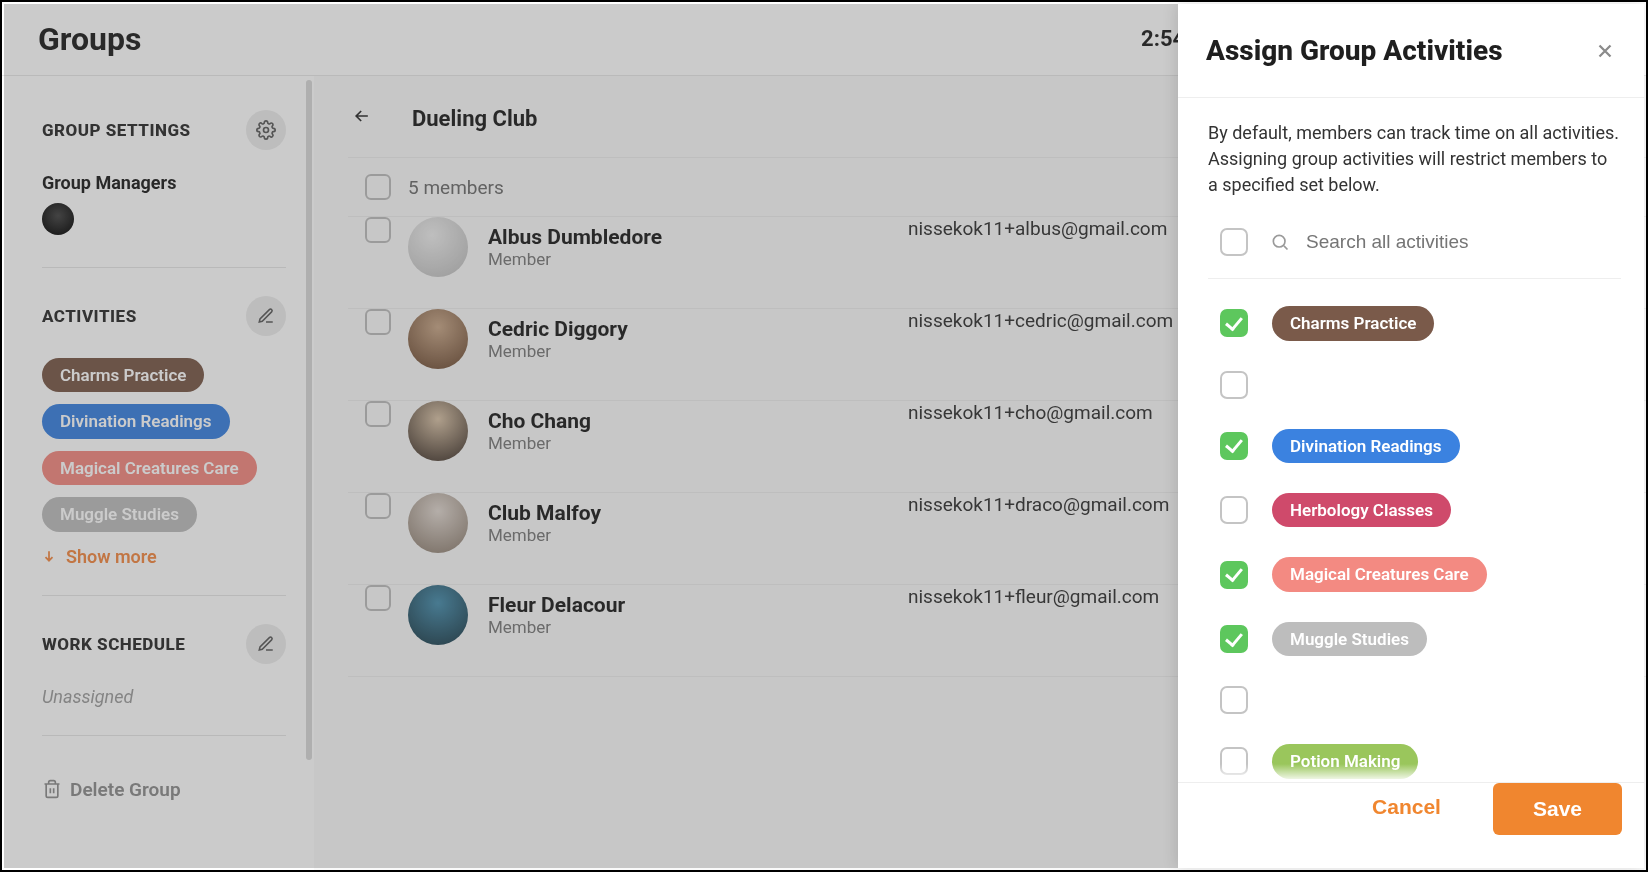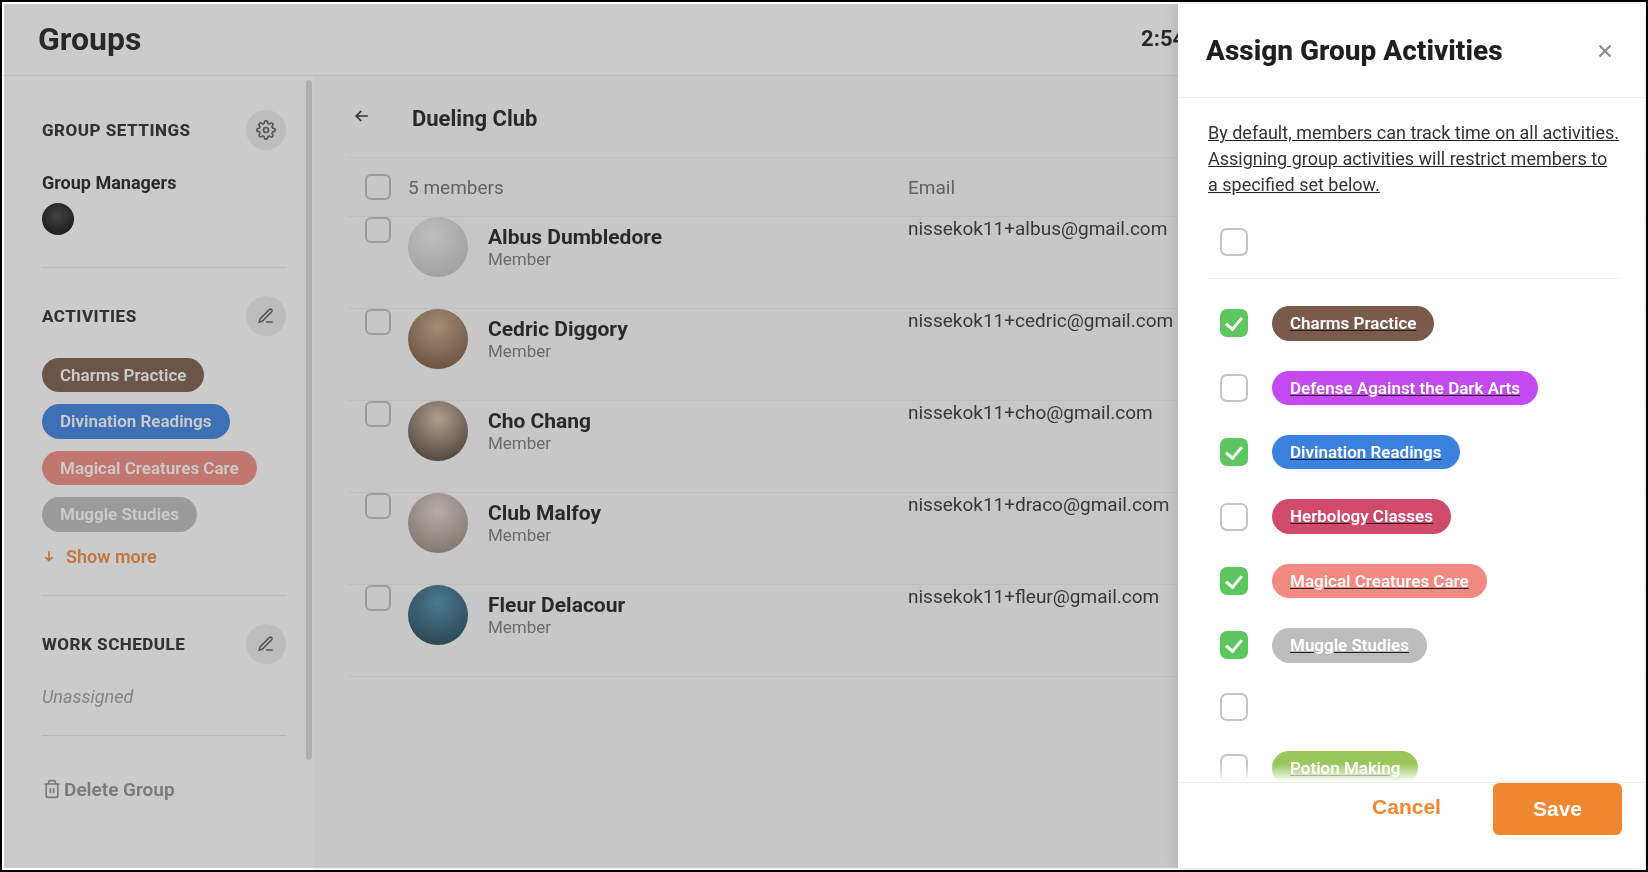--- a/index.html
+++ b/index.html
@@ -30,21 +30,21 @@
   .side-row { display:flex; align-items:center; justify-content:space-between; margin-bottom: 22px; }
   .side-head { font-size:17px; font-weight:800; letter-spacing:.5px; color:#2d2d2d; }
   .icon-btn { width:40px; height:40px; border-radius:20px; background:#ececec; display:flex; align-items:center; justify-content:center; cursor:pointer; }
   .mgr-label { font-size:18px; font-weight:700; margin-bottom:10px; }
   .avatar { width:32px; height:32px; border-radius:16px; background:#222; display:inline-block; }
   .avatar-lg { width:60px; height:60px; border-radius:30px; display:inline-block; }
   .divider { border-top:1px solid #e6e6e6; margin: 28px 0; }
   .act-list { display:flex; flex-direction:column; gap:12px; align-items:flex-start; margin-top: 16px; }
   .show-more { display:flex; align-items:center; gap:10px; color:#f38a45; font-weight:600; font-size:18px; margin-top:14px; cursor:pointer; }
   .ws-un { color:#9d9d9d; font-style:italic; font-size:18px; margin-top:10px; }
-  .delete-row { display:flex; align-items:center; gap:2px; color:#8e8e8e; font-size:19px; font-weight:600; margin-top:42px; cursor:pointer; }
+  .delete-row { display:flex; align-items:center; gap:8px; color:#8e8e8e; font-size:19px; font-weight:600; margin-top:42px; cursor:pointer; }
 
   
   .main { flex:1; background:#fafafa; padding: 30px 0 0 34px; }
   .crumb { display:flex; align-items:flex-start; gap:36px; padding-bottom: 26px; }
   .crumb-title { font-size:22px; font-weight:700; }
   .table-head { display:flex; align-items:center; height:60px; border-top:1px solid #eee; border-bottom:1px solid #eee; color:#6e6e6e; font-size:19px; }
   .th-check { width:60px; display:flex; justify-content:center; }
   .th-name  { width:500px; }
   .th-email { width:500px; }
   .row { display:flex; align-items:flex-start; height:92px; border-bottom:1px solid #eee; }
@@ -55,21 +55,21 @@
   .mem-role { font-size:17px; color:#7a7a7a; }
   .chk { width:26px; height:26px; border:2px solid #bdbdbd; border-radius:6px; }
 
   
   .scrim { position:absolute; inset:2px; background:rgba(70,70,70,.28); }
 
   
   .drawer { position:absolute; top:2px; right:2px; bottom:2px; width:466px; background:#fff; display:flex; flex-direction:column; box-shadow:-2px 0 14px rgba(0,0,0,.12);}
   .drawer-head { height:94px; display:flex; align-items:center; justify-content:space-between; padding:0 28px; border-bottom:1px solid #eee;}
   .drawer-title { font-size:28px; font-weight:800; }
-  .drawer-body { padding: 22px 23px 8px 30px; flex:1; overflow:hidden;text-decoration:underline; }
+  .drawer-body { padding: 22px 23px 8px 30px; flex:1; overflow:hidden; }
   .drawer-desc { font-size:18px; line-height:1.45; color:#333; margin-bottom: 18px; }
   .search-row { display:flex; align-items:center; gap:22px; padding: 12px 0 22px 12px; border-bottom:1px solid #eee; margin-bottom:12px;}
   .search-wrap { display:flex; align-items:center; gap:16px; color:#9a9a9a; }
   .search-input { border:none; outline:none; font-size:19px; color:#888; width:240px; }
   .act-row { display:flex; align-items:center; gap:24px; padding: 15px 0 15px 12px; }
   .cb { width:28px; height:28px; border-radius:7px; border:2px solid #c4c4c4; background:#fff; display:flex; align-items:center; justify-content:center; }
   .cb.checked { background:#5dc75d; border-color:#5dc75d; }
   .cb.checked::after { content:""; width:7px; height:13px; border:solid #fff; border-width:0 3px 3px 0; transform:rotate(40deg); margin-top:-3px; }
   .drawer-foot { height:86px; border-top:1px solid #eee; display:flex; align-items:flex-start; justify-content:flex-end; gap:30px; padding-right:22px; }
   .btn-cancel { background:none; border:none; color:#f0862f; font-size:21px; font-weight:700; padding:12px 22px; cursor:pointer;}
@@ -165,21 +165,20 @@
               <path d="M19 12H5M11 18l-6-6 6-6"></path>
             </svg>
       </span>
       <span class="crumb-title">Dueling Club</span>
     </div>
     <div class="table-head">
       <div class="th-check">
             <div class="chk"></div>
           </div>
       <div class="th-name">5 members</div>
-      <div class="th-email">Email</div>
     </div>
     <div id="rows">
           <div class="row">
             <div class="td-check">
               <div class="chk"></div>
             </div>
             <div class="td-name">
               <span class="avatar-lg av-a"></span>
               <div>
                 <div class="mem-name">Albus Dumbledore</div>
@@ -252,29 +251,37 @@
     <div class="x-icon">
       <svg width="22" height="22" viewBox="0 0 24 24" stroke="#8b8b8b" stroke-width="2.5" fill="none">
             <path d="M18 6 6 18M6 6l12 12"></path>
           </svg>
     </div>
   </div>
   <div class="drawer-body">
     <div class="drawer-desc">By default, members can track time on all activities. Assigning group activities will restrict members to a specified set below.</div>
     <div class="search-row">
       <div class="cb"></div>
+      <div class="search-wrap">
+        <span class="mag">
+          <svg width="20" height="20" viewBox="0 0 24 24" stroke="#9a9a9a" stroke-width="2" fill="none">
+                <circle cx="11" cy="11" r="7"></circle>
+                <path d="m21 21-4.3-4.3"></path>
+              </svg>
+        </span>
+        <input class="search-input" placeholder="Search all activities" style="">
+      </div>
     </div>
     <div id="drawer-acts">
           <div class="act-row">
             <div class="cb checked"></div>
             <span class="pill pill-brown">Charms Practice</span>
           </div>
           <div class="act-row">
             <div class="cb"></div>
-            <span class="pill pill-purple">Defense Against the Dark Arts</span>
           </div>
           <div class="act-row">
             <div class="cb checked"></div>
             <span class="pill pill-blue">Divination Readings</span>
           </div>
           <div class="act-row">
             <div class="cb"></div>
             <span class="pill pill-rose">Herbology Classes</span>
           </div>
           <div class="act-row">

